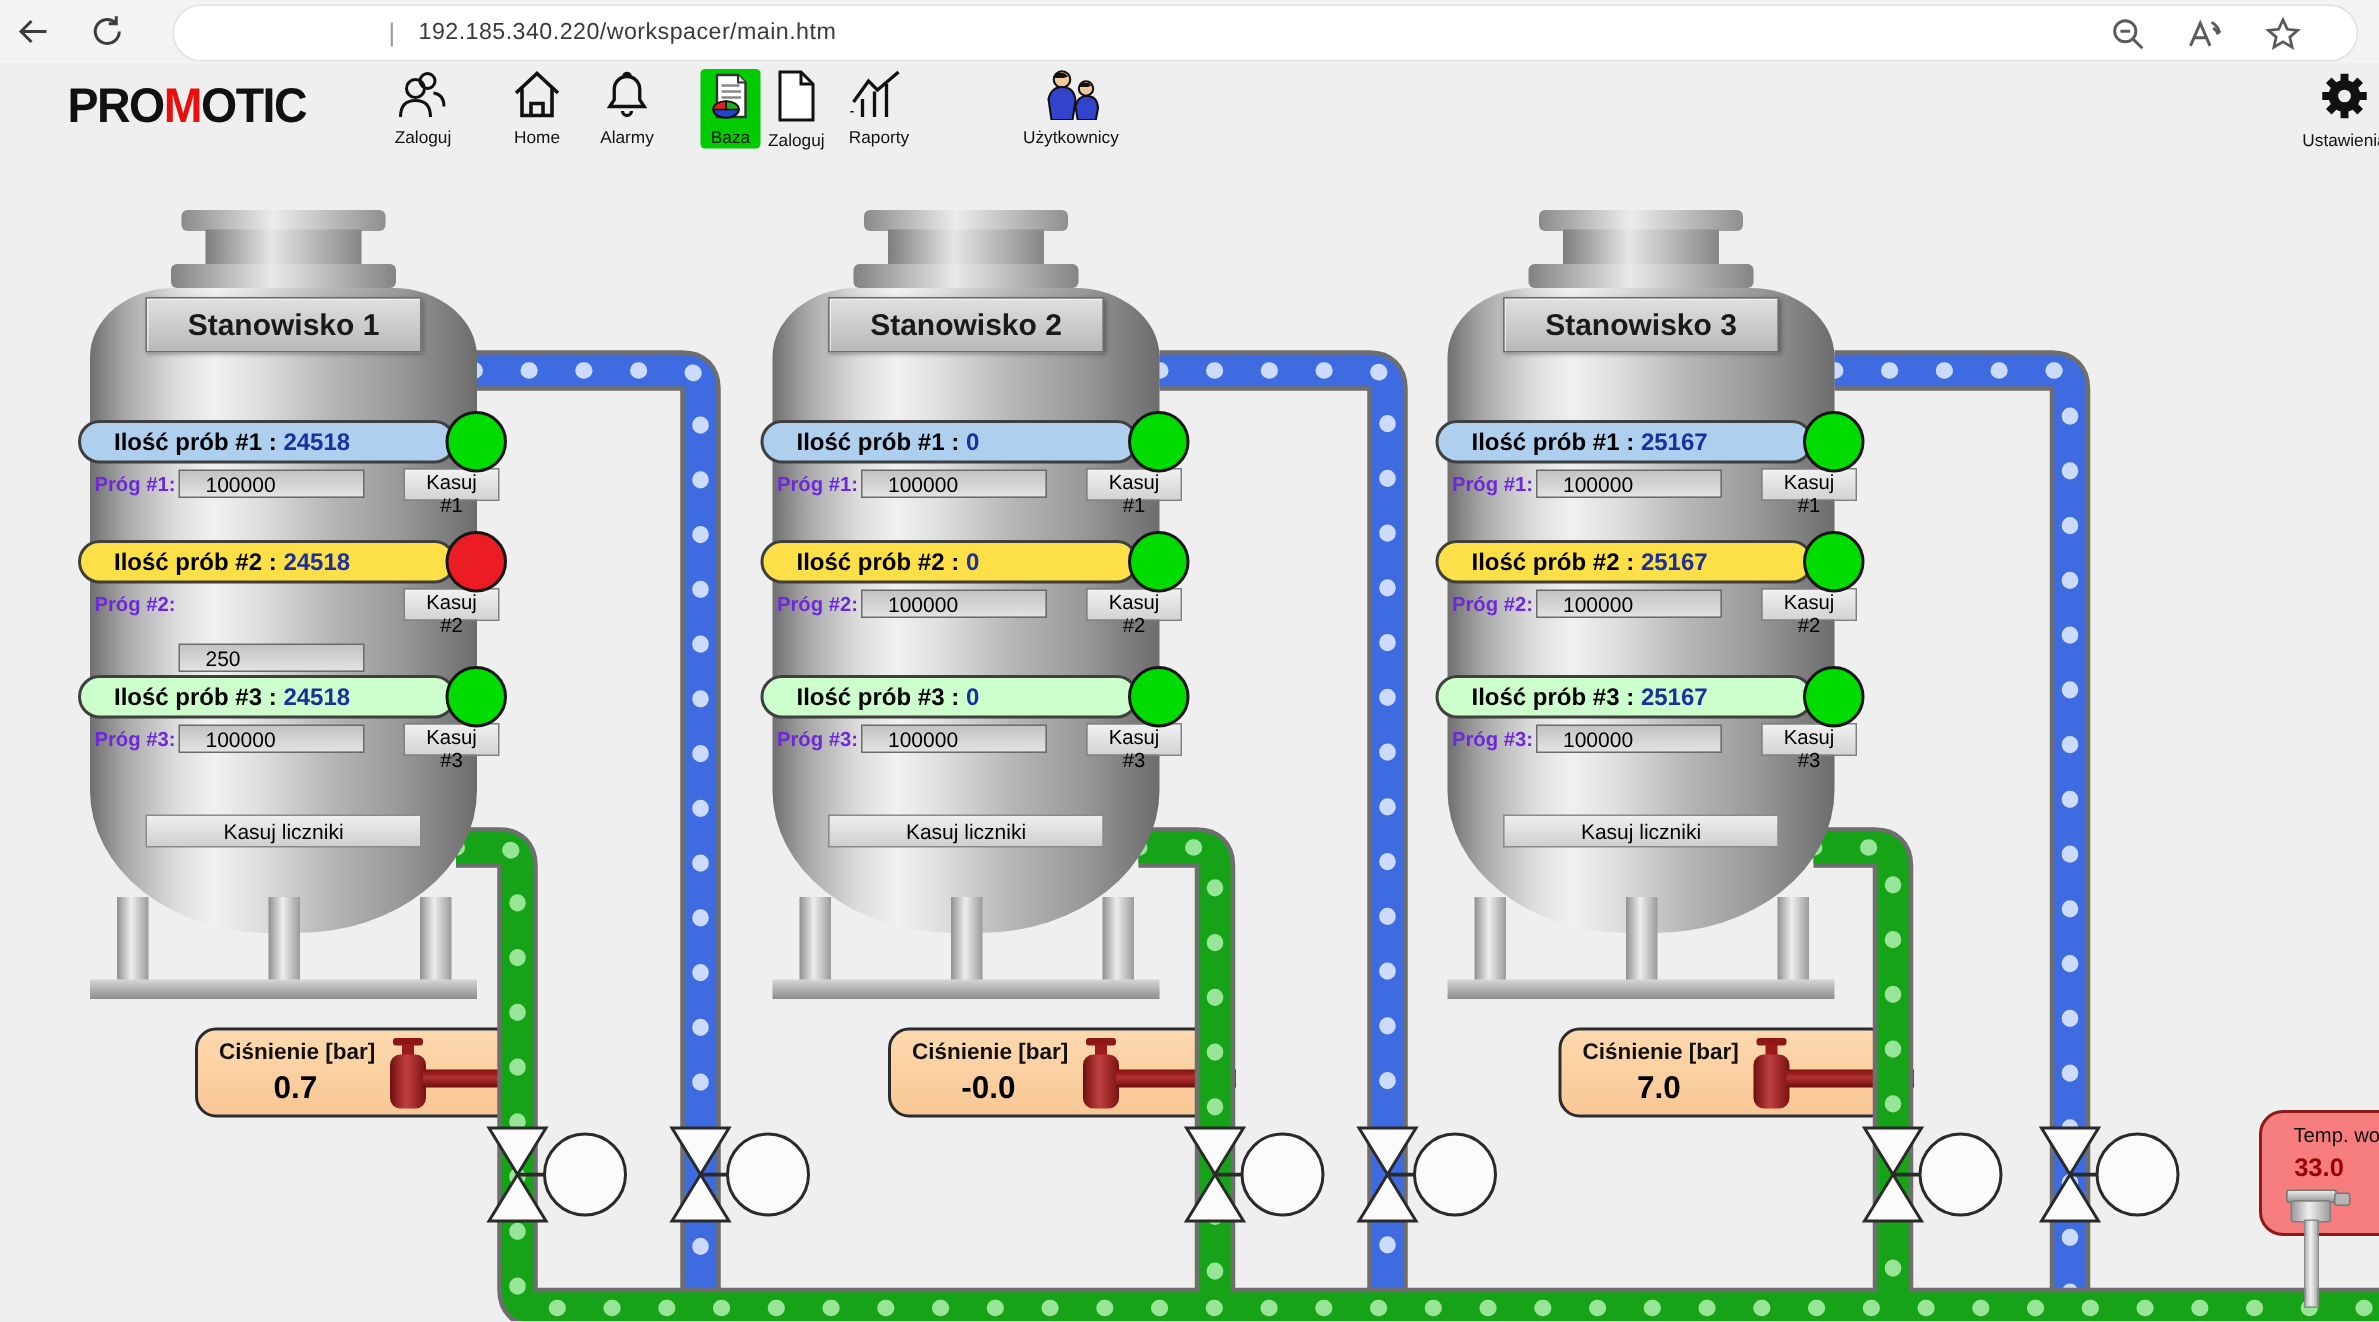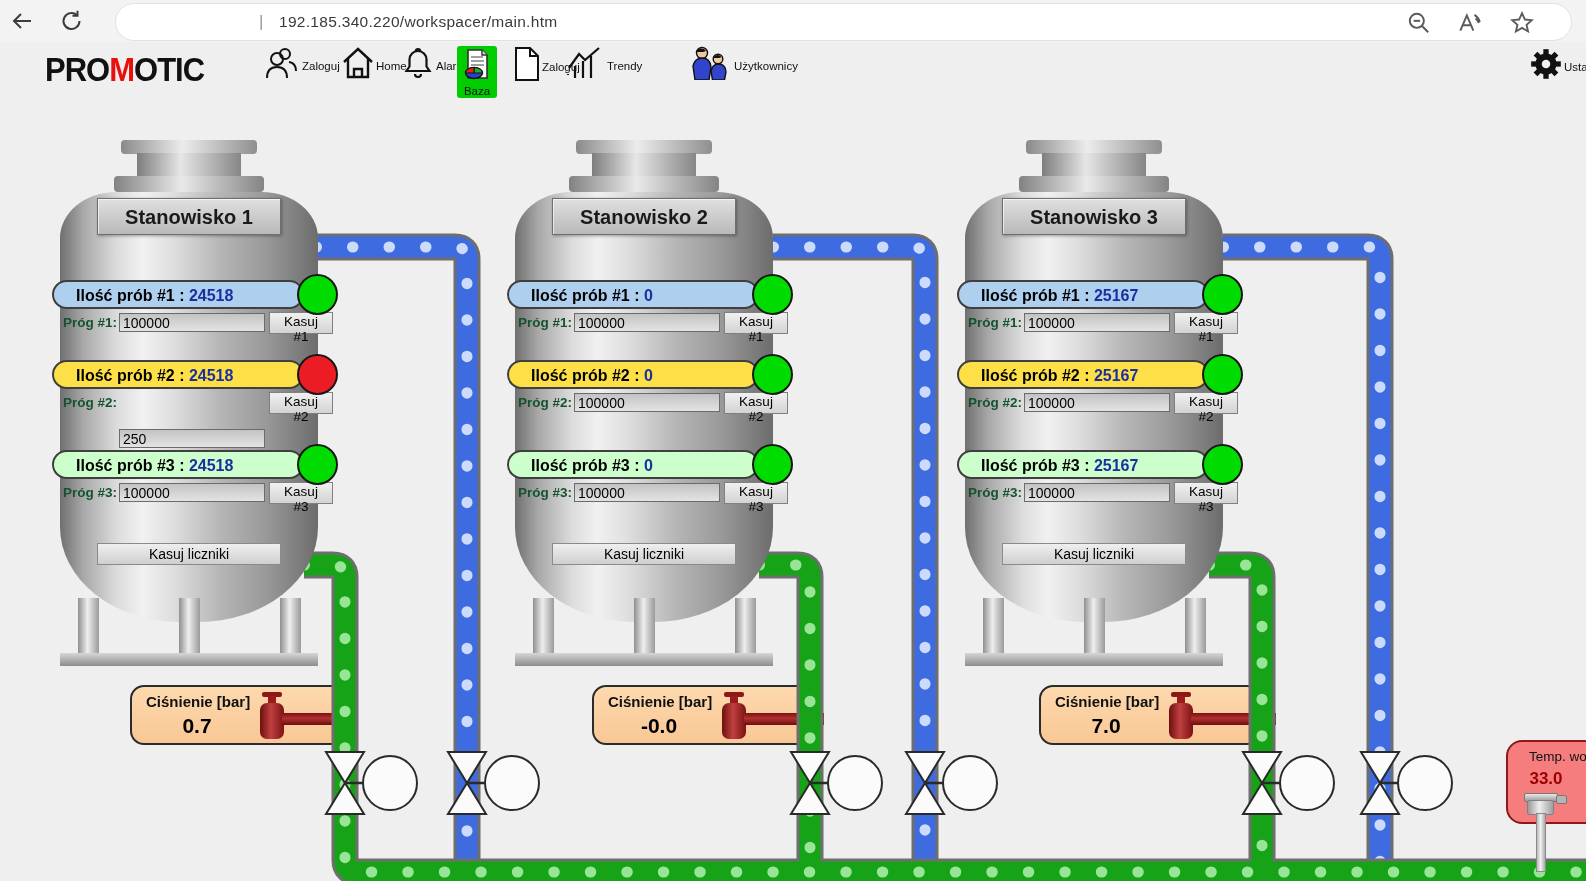--- a/index.html
+++ b/index.html
@@ -10,21 +10,21 @@
   .chrome{position:absolute;left:0;top:0;width:1586px;height:42px;background:#f3f3f3;}
   .navbtn{position:absolute;top:7px;width:28px;height:28px;display:flex;align-items:center;justify-content:center;cursor:pointer;}
   .urlbar{position:absolute;left:115px;top:3px;width:1455px;height:36px;background:#ffffff;border:1px solid #e2e2e2;border-radius:19px;display:flex;align-items:center;}
   .url-divider{position:absolute;left:143px;top:8px;color:#9a9a9a;font-size:17px;}
   .url-text{position:absolute;left:163px;top:9px;font-size:15.5px;color:#3a3a3a;letter-spacing:.3px;}
   .chrome-ic{position:absolute;top:6px;width:26px;height:26px;cursor:pointer;}
 
   
   .logo{position:absolute;left:45px;top:53px;font-size:31px;font-weight:bold;letter-spacing:-1px;color:#111;transform:scaleY(1.05);}
   .logo .m{color:#e8100c;font-weight:bold;}
-  .tool{position:absolute;top:46px;display:flex;align-items:center;cursor:pointer;}
+  .tool{position:absolute;top:46px;display:flex;flex-direction:column;align-items:center;cursor:pointer;}
   .tool-label{font-size:11.5px;color:#111;margin-top:1px;white-space:nowrap;}
   .tool-baza{position:absolute;top:46px;background:#00cc00;border-radius:3px;display:flex;flex-direction:column;align-items:center;cursor:pointer;padding:2px 4px 1px 4px;}
   .tool-baza .tool-label{font-size:11.5px;}
   .title{position:absolute;left:0;top:101px;width:1506px;text-align:center;font-size:24px;font-weight:bold;color:#333;letter-spacing:.2px;}
 
   
   .pbox{position:absolute;width:222px;height:60px;background:linear-gradient(180deg,#fdd9ae,#f9c795);border:2px solid #2b2b2b;border-radius:14px;box-sizing:border-box;}
   .ptitle{position:absolute;left:14px;top:6px;font-size:15px;font-weight:bold;color:#101010;}
   .pvalue{position:absolute;left:10px;top:27px;width:110px;text-align:center;font-size:21px;font-weight:bold;color:#000;}
   .inj-cap{position:absolute;width:20px;height:5px;background:#8d1616;border-radius:2px;}
@@ -52,22 +52,22 @@
   .base{position:absolute;left:0;top:513px;width:258px;height:13px;background:linear-gradient(180deg,#d6d6d6,#8d8d8d);}
   .tlabel{position:absolute;left:37px;top:58px;width:184px;height:37px;line-height:37px;text-align:center;font-size:20px;font-weight:bold;color:#1a1a1a;background:linear-gradient(180deg,#e0e0e0,#b9b9b9);border:1px solid #6f6f6f;box-shadow:inset 1px 1px 0 rgba(255,255,255,.6),1px 1px 3px rgba(0,0,0,.35);box-sizing:border-box;}
   .pill{position:absolute;left:-8px;width:252px;height:29px;line-height:27px;border:2px solid #3f3f3f;border-radius:16px;box-sizing:border-box;padding-left:22px;font-size:16px;font-weight:bold;color:#000;white-space:nowrap;}
   .pill .val{color:#1b2f9e;}
   .pill-1{background:#aecfee;}
   .pill-2{background:#fde047;}
   .pill-3{background:#ccffcc;}
   .ind{position:absolute;left:237px;width:41px;height:41px;border-radius:50%;border:2px solid #161616;box-sizing:border-box;z-index:4;}
   .ind[data-status="green"]{background:#00dc00;}
   .ind[data-status="red"]{background:#ec1c24;}
-  .prog-label{position:absolute;left:0;width:57px;text-align:right;font-size:13.5px;font-weight:bold;color:#14532d;}
-  .prog-input{position:absolute;left:59px;width:146px;height:19px;background:linear-gradient(180deg,#c3c3c3,#e3e3e3);border:1px solid #6b6b6b;font-family:"Liberation Sans",sans-serif;font-size:14px;color:#000;padding:0 3px;box-sizing:border-box;}
+  .prog-label{position:absolute;left:0;width:57px;text-align:right;font-size:13.5px;font-weight:bold;color:#6d28d9;}
+  .prog-input{position:absolute;left:59px;width:124px;height:19px;background:linear-gradient(180deg,#c3c3c3,#e3e3e3);border:1px solid #6b6b6b;font-family:"Liberation Sans",sans-serif;font-size:14px;color:#000;padding:0 17px;box-sizing:border-box;}
   .kasuj-btn{position:absolute;left:209px;width:64px;height:22px;background:linear-gradient(180deg,#f1f1f1,#d3d3d3);border:1px solid #808080;font-family:"Liberation Sans",sans-serif;font-size:13.5px;color:#000;cursor:pointer;}
   .kasuj-all{position:absolute;left:37px;top:403px;width:184px;height:22px;background:linear-gradient(180deg,#efefef,#cfcfcf);border:1px solid #8a8a8a;font-family:"Liberation Sans",sans-serif;font-size:14px;color:#000;cursor:pointer;}
 </style>
 </head>
 <body>
 
 <div id="screen">
 
   <div class="chrome">
     <div class="navbtn" style="left:8px">
@@ -135,21 +135,21 @@
     <span>
       <svg width="36" height="34" viewBox="0 0 36 34" fill="none" stroke="#111" stroke-width="2.2">
           <path d="M18 3 a2.2 2.2 0 0 1 2.2 2.2 M18 3 a2.2 2.2 0 0 0 -2.2 2.2"></path>
           <path d="M18 5 a8.5 8.5 0 0 1 8.5 8.5 v7 l3 4.5 h-23 l3 -4.5 v-7 a8.5 8.5 0 0 1 8.5 -8.5 z"></path>
           <path d="M15 28 a3 3 0 0 0 6 0"></path>
         </svg>
     </span>
     <span class="tool-label">Alarmy</span>
   </div>
 
-  <div class="tool-baza" style="left:457px">
+  <div class="tool-baza" style="left:467px">
     <span>
       <svg width="32" height="32" viewBox="0 0 32 32">
           <path d="M7 2 h14 l5 5 v23 h-19 z" fill="#ffffff" stroke="#333" stroke-width="1.6"></path>
           <path d="M21 2 v5 h5" fill="#dddddd" stroke="#333" stroke-width="1.4"></path>
           <line x1="10" y1="9" x2="22" y2="9" stroke="#888" stroke-width="1.6"></line>
           <line x1="10" y1="13" x2="23" y2="13" stroke="#888" stroke-width="1.6"></line>
           <line x1="10" y1="17" x2="23" y2="17" stroke="#888" stroke-width="1.6"></line>
           <ellipse cx="13" cy="25" rx="8.5" ry="5.5" fill="#2244cc" stroke="#111" stroke-width="1.4"></ellipse>
           <path d="M13 25 L13 19.5 A8.5 5.5 0 0 1 21.5 25 z" fill="#22aa22" stroke="#111" stroke-width="1"></path>
           <path d="M13 25 L4.5 25 A8.5 5.5 0 0 1 13 19.5 z" fill="#dd2222" stroke="#111" stroke-width="1"></path>
@@ -171,21 +171,21 @@
   <div class="tool" style="left:565px">
     <span>
       <svg width="42" height="34" viewBox="0 0 42 34" fill="none" stroke="#111" stroke-width="2.2">
           <line x1="10" y1="32" x2="10" y2="20"></line>
           <line x1="18" y1="32" x2="18" y2="15"></line>
           <line x1="26" y1="32" x2="26" y2="10"></line>
           <path d="M4 22 L14 8 L20 14 L34 2"></path>
           <line x1="3" y1="28" x2="3" y2="31" stroke-dasharray="1 3"></line>
         </svg>
     </span>
-    <span class="tool-label">Trendy</span>
+    <span class="tool-label">Raporty</span>
   </div>
 
   <div class="tool" style="left:682px">
     <span>
       <svg width="52" height="34" viewBox="0 0 52 34">
           <circle cx="20" cy="7" r="5.5" fill="#f2c99e" stroke="#111" stroke-width="1.4"></circle>
           <path d="M14 6 q2 -5 8 -3 l2 2 -3 1 z" fill="#111"></path>
           <path d="M11 20 q2 -8 9 -8 q8 0 9 9 l-2 13 h-14 z" fill="#3344cc" stroke="#111" stroke-width="1.4"></path>
           <circle cx="36" cy="13" r="4.8" fill="#f2c99e" stroke="#111" stroke-width="1.4"></circle>
           <path d="M31 12 q2 -4 7 -2.5 l1.5 1.7 -2.5 .8 z" fill="#111"></path>

